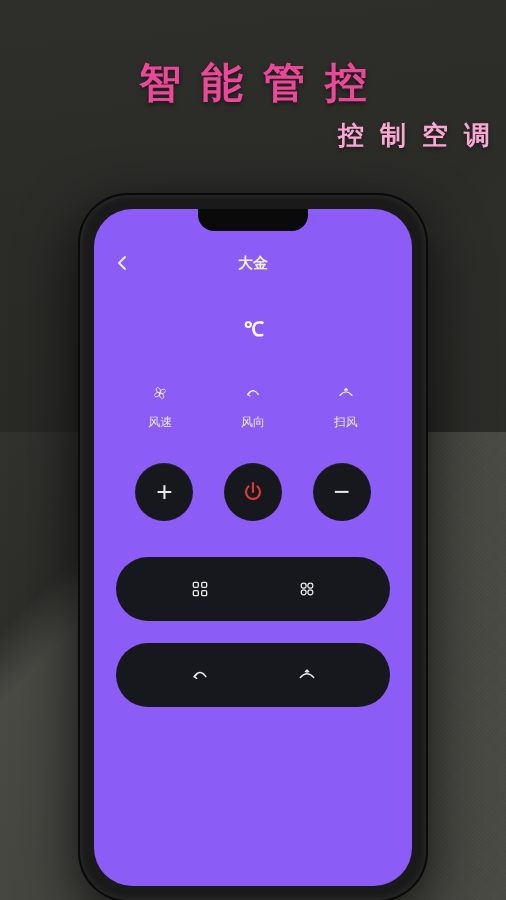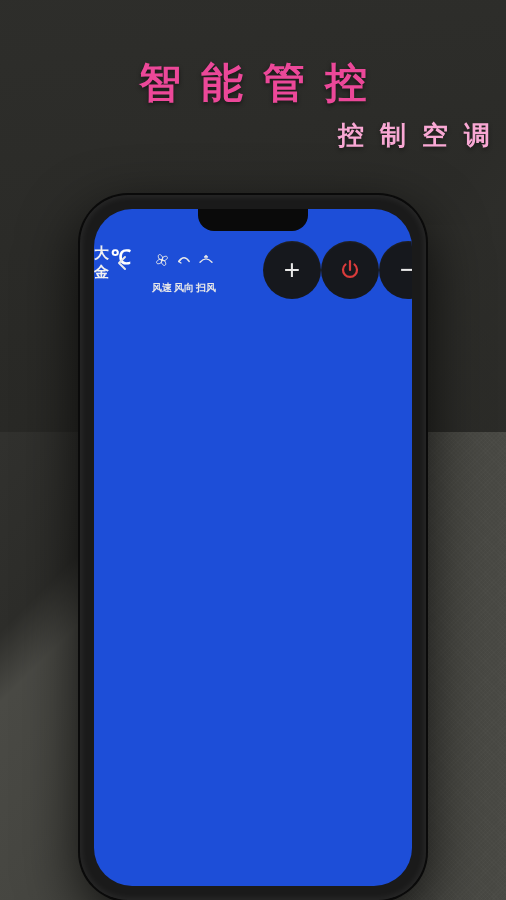--- a/index.html
+++ b/index.html
@@ -71,25 +71,25 @@
       width: 346px;
       height: 705px;
       background: #1a1a1a;
       border-radius: 48px;
       box-shadow: 0 0 0 2px #0a0a0a, 0 20px 60px rgba(0,0,0,0.8), inset 0 0 8px rgba(255,255,255,0.1);
       z-index: 5;
     }
     .screen {
       position: absolute;
       inset: 14px;
-      background: #1d4ed8;
+      background: #8b5cf6;
       border-radius: 38px;
       overflow: hidden;
       display: flex;
-      flex-direction: row;
+      flex-direction: column;
     }
     .notch {
       position: absolute;
       top: 0;
       left: 50%;
       transform: translateX(-50%);
       width: 110px;
       height: 22px;
       background: #0a0a0a;
       border-radius: 0 0 16px 16px;
@@ -161,22 +161,22 @@
     }
     .control-icon {
       width: 22px;
       height: 22px;
       display: flex;
       align-items: center;
       justify-content: center;
       color: #e8e8e8;
     }
     .control-label {
-      font-size: 10px;
-      font-weight: 700;
+      font-size: 12px;
+      font-weight: 400;
       color: #e8e8e8;
     }
     .circle-row {
       margin-top: 32px;
       display: flex;
       justify-content: space-around;
       padding: 0 26px;
     }
     .circle-btn {
       width: 58px;

